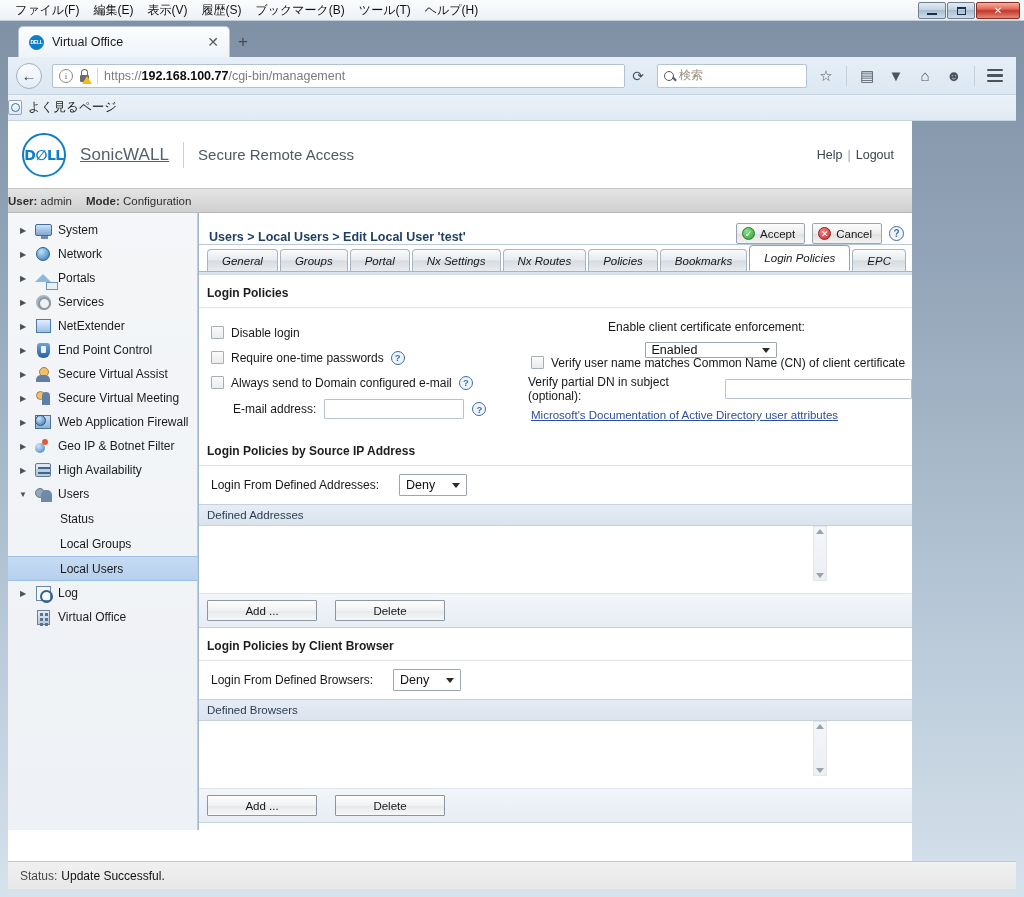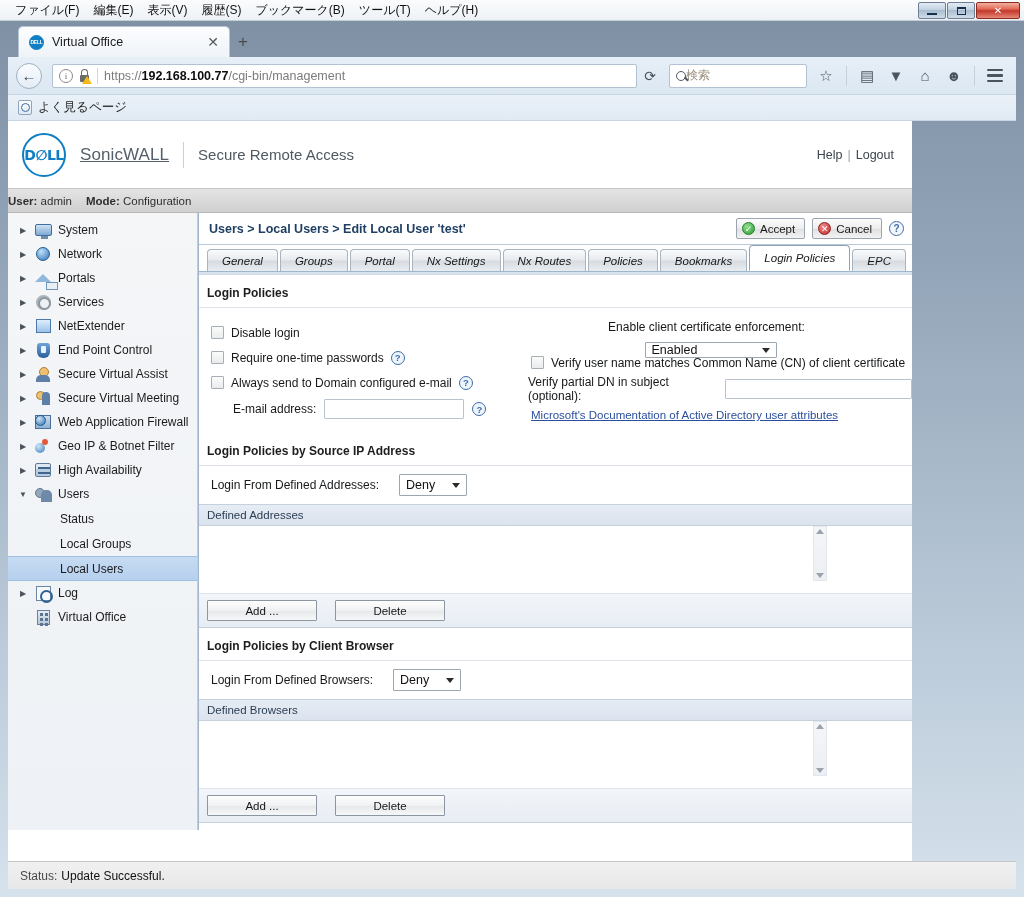--- a/index.html
+++ b/index.html
@@ -111,39 +111,39 @@
   .ib-lock { margin-left:4px; position: relative; width: 14px; height: 14px; display:flex;align-items:center;justify-content:center;}
   .ib-lock .body { width:9px;height:7px;background:#6b6b6b;border-radius:1px; position:absolute; bottom:1px;}
   .ib-lock .shack { width:7px;height:6px;border:1.6px solid #6b6b6b;border-bottom:none;border-radius:4px 4px 0 0; position:absolute; top:0px;}
   .ib-lock .warn { position:absolute; right:-1px; bottom:-1px; width:0;height:0;
                    border-left:5px solid transparent;border-right:5px solid transparent;border-bottom:8px solid #f5b91b;}
   .ib-sep { width:1px; height:16px; background:#cfd9e3; margin: 0 6px; }
   .url { font-size: 12.5px; color: #7b7b7b; white-space: nowrap; }
   .url b { color: #0d0d0d; font-weight: bold; }
   .reloadbtn { width: 26px; text-align:center; color:#44505d; font-size:14px; }
   .searchbar {
-    width: 138px; height: 24px; margin-left: 6px;
+    width: 150px; height: 24px; margin-left: 6px;
     background: #fff; border: 1px solid #b3c2d2; border-radius: 2px;
-    display: flex; align-items: center; padding: 0 6px; 
+    display: flex; align-items: center; padding: 0 6px; gap: 5px;
   }
   .mag { width: 10px; height: 10px; border: 1.6px solid #4f5a66; border-radius: 50%; position: relative; flex:0 0 auto;}
   .mag::after { content:''; position:absolute; width:5px;height:1.6px;background:#4f5a66; transform:rotate(45deg); right:-4px; bottom:0px;}
   .search-ph { font-size: 12px; color: #9a8f7e; }
   .navicons { display:flex; align-items:center; gap: 3px; margin-left: 6px;}
   .nic { width: 26px; height: 26px; display:flex; align-items:center; justify-content:center; color:#4a5561; font-size:15px;}
   .vsep { width:1px;height:20px;background:#c3d0dd; margin:0 4px;}
   .hamburger { display:flex; flex-direction:column; gap:3px; }
   .hamburger i { display:block; width:16px; height:2.4px; background:#49545f; border-radius:1px;}
 
   
   .bookmarkbar {
     position: absolute; left: 8px; top: 95px; width: 1008px; height: 26px;
     background: linear-gradient(180deg,#eaf1f8 0%, #e1eaf4 100%);
     border-bottom: 1px solid #c8d5e2;
-    display: flex; align-items: center; padding-left: 10px; gap: 6px;
+    display: flex; align-items: center; gap: 6px;
   }
   .bm-icon {
     width: 14px; height: 15px; background: linear-gradient(180deg,#fefefe,#dfe8f2);
     border: 1px solid #8fa4ba; border-radius: 2px; position: relative;
     display:flex;align-items:center;justify-content:center;
   }
   .bm-icon::after { content:''; width:7px;height:7px;border:1.5px solid #3d6fa5;border-radius:50%;}
   .bm-label { font-size: 12.5px; color: #1e1e1e; }
 
   
@@ -250,21 +250,21 @@
   .pict.bld { width:13px;height:15px;background:linear-gradient(180deg,#e6edf4,#b7c7d8);border:1px solid #6a829b;}
   .pict.bld::after{content:'';position:absolute;left:2px;top:2px;width:3px;height:3px;background:#5b7491;
       box-shadow:5px 0 0 #5b7491, 0 5px 0 #5b7491, 5px 5px 0 #5b7491, 0 10px 0 #5b7491, 5px 10px 0 #5b7491;}
 
   
   .content {
     flex: 1 1 auto; background: #ffffff; position: relative;
     border-left: 1px solid #9fb6cd;
   }
   .crumbbar {
-    height: 32px; display: flex; align-items: center;
+    height: 32px; display: flex; align-items: flex-end;
     padding: 0 8px 0 10px; border-bottom: 1px solid #b9c9d8;
     background: #ffffff;
   }
   .crumb { font-size: 12.5px; font-weight: bold; color: #1f3f63; }
   .crumbactions { margin-left: auto; display: flex; align-items: center; gap: 7px;}
   .btn3d {
     height: 21px; padding: 0 9px 0 5px;
     border: 1px solid #9aa5b1; border-radius: 2px;
     background: linear-gradient(180deg,#fdfdfd 0%, #ececec 52%, #e0e0e0 53%, #f3f3f3 100%);
     display: flex; align-items: center; gap: 5px;

